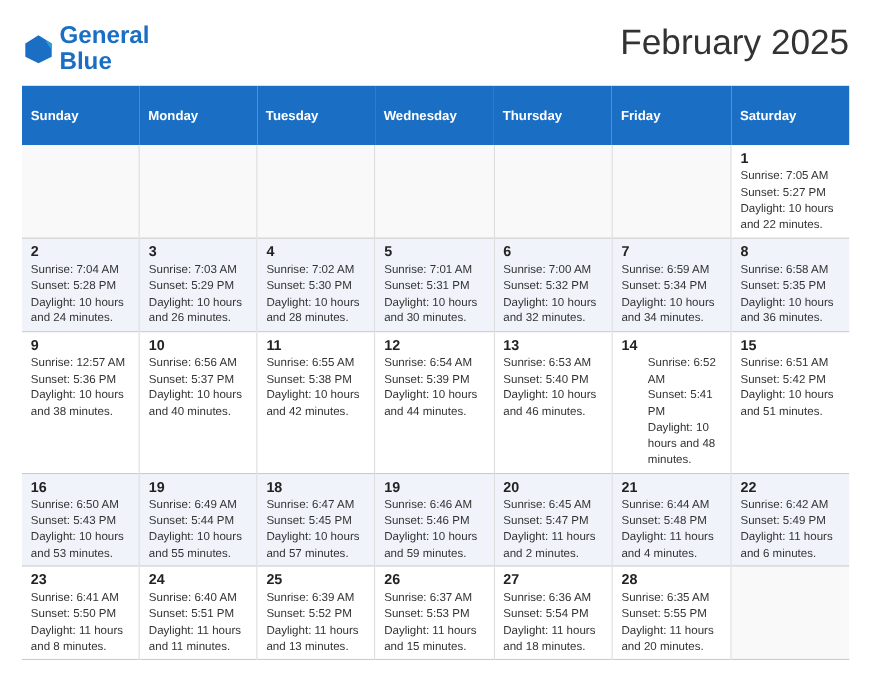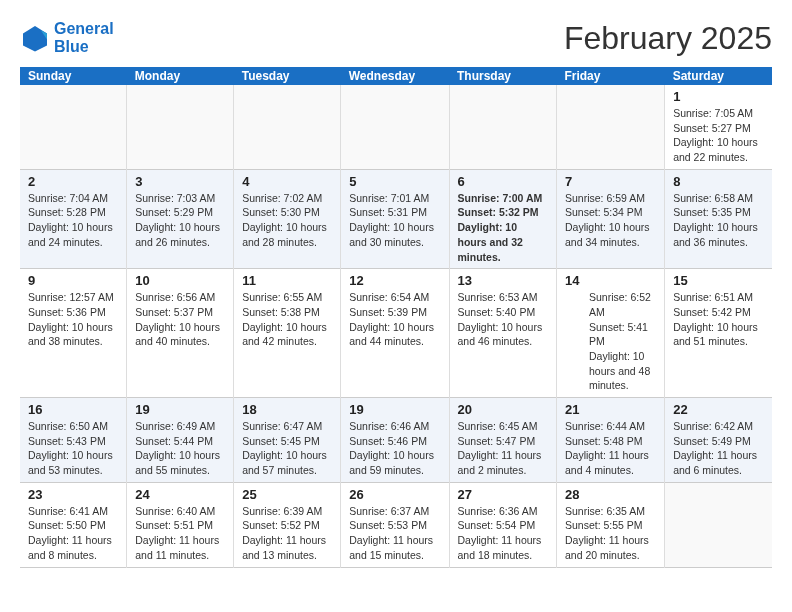--- a/index.html
+++ b/index.html
@@ -15,21 +15,21 @@
       justify-content: space-between;
       align-items: flex-start;
       margin-bottom: 10px;
     }
     .logo {
       display: flex;
       align-items: center;
       gap: 4px;
     }
     .logo-text {
-      font-size: 16px;
+      font-size: 22px;
       font-weight: bold;
       color: #333;
       line-height: 1.1;
     }
     .logo-text span {
       color: #1a6fc4;
     }
     .logo-icon {
       width: 30px;
       height: 30px;
@@ -50,21 +50,21 @@
     table {
       width: 100%;
       border-collapse: collapse;
       font-size: 11px;
     }
     thead tr {
       background-color: #1a6fc4;
       color: #fff;
     }
     thead th {
-      padding: 2px 8px;
+      padding: 20px 8px;
       text-align: left;
       font-size: 12px;
       font-weight: bold;
     }
     tbody tr {
       border-bottom: 1px solid #ccc;
     }
     tbody tr:nth-child(odd) {
       background: #fff;
     }
@@ -163,21 +163,21 @@
 Daylight: 10 hours and 28 minutes.</div>
         </td>
         <td>
           <span class="day-num">5</span>
           <div class="day-info" style="white-space: pre-line;">Sunrise: 7:01 AM
 Sunset: 5:31 PM
 Daylight: 10 hours and 30 minutes.</div>
         </td>
         <td>
           <span class="day-num">6</span>
-          <div class="day-info" style="white-space: pre-line; font-weight: bold;">Sunrise: 7:00 AM
+          <div class="day-info" style="white-space: pre-line;">Sunrise: 7:00 AM
 Sunset: 5:32 PM
 Daylight: 10 hours and 32 minutes.</div>
         </td>
         <td>
           <span class="day-num">7</span>
           <div class="day-info" style="white-space: pre-line;">Sunrise: 6:59 AM
 Sunset: 5:34 PM
 Daylight: 10 hours and 34 minutes.</div>
         </td>
         <td>

